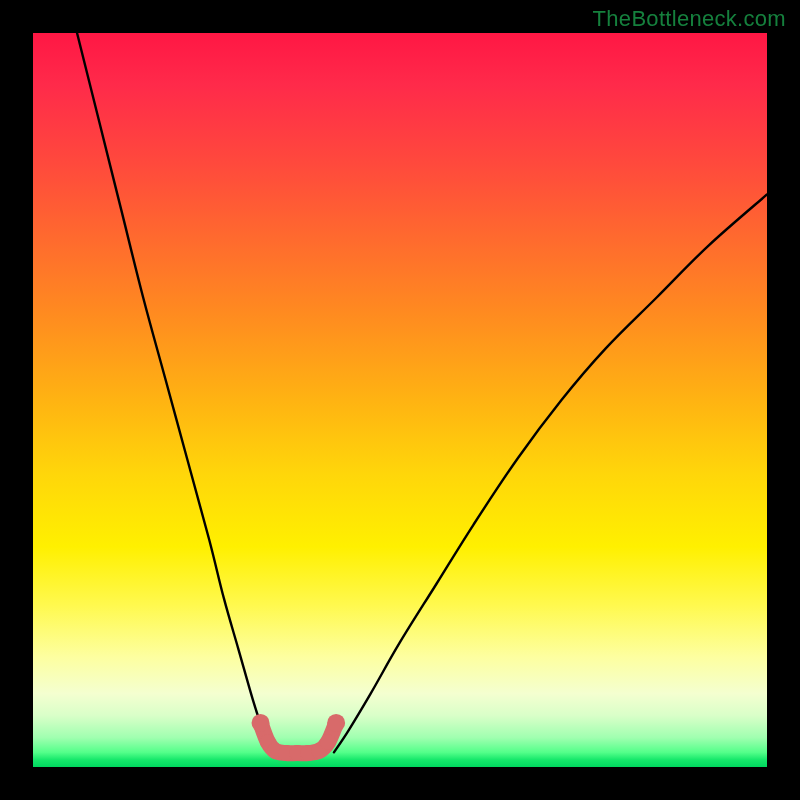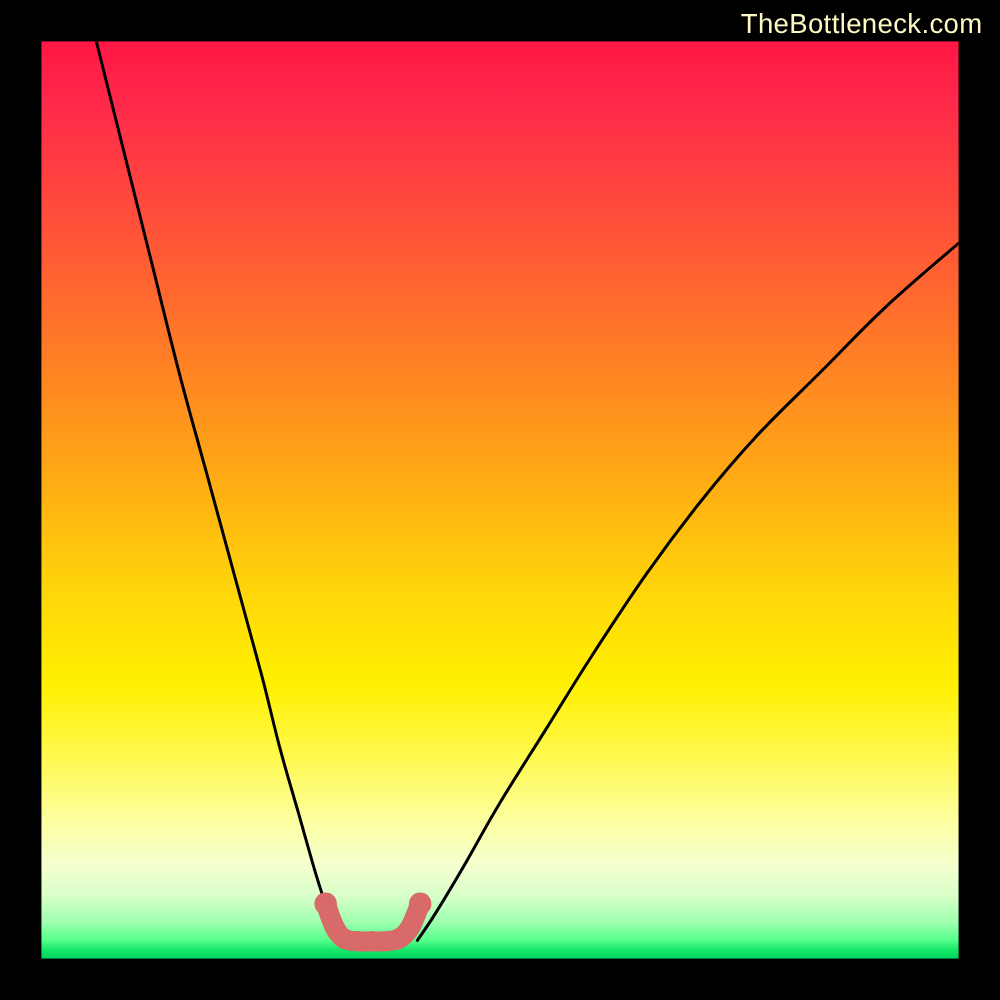--- a/index.html
+++ b/index.html
@@ -43,21 +43,21 @@
       #a0ffb0 96%,
       #54ff8a 98%,
       #17e86b 99%,
       #00d85f 100%
     );
   }
   .watermark {
     position: absolute;
     top: 6px;
     right: 14px;
-    color: #fef9c3;
+    color: #15803d;
     font-size: 22px;
     letter-spacing: 0.3px;
     font-weight: 400;
     user-select: none;
   }
   svg.curves {
     position: absolute;
     inset: 0;
   }
 </style>

